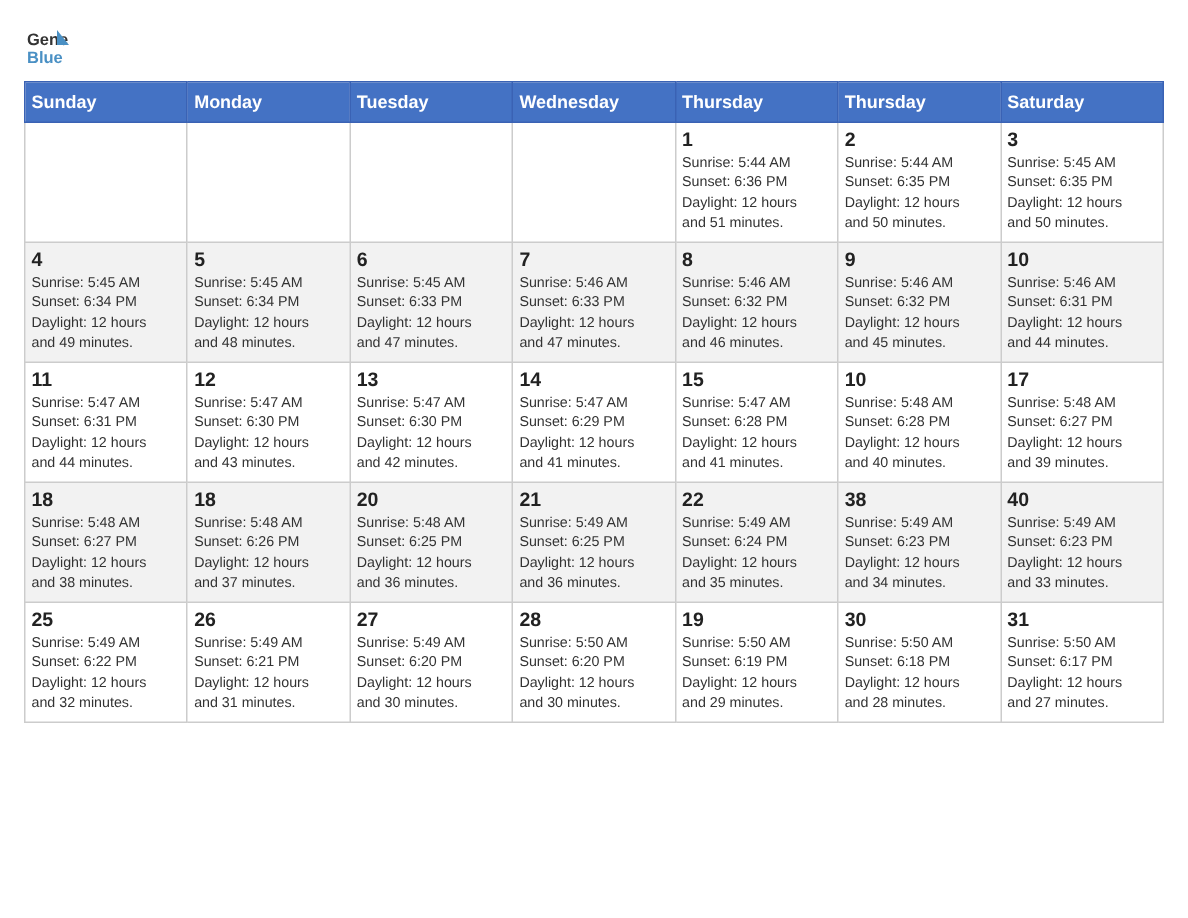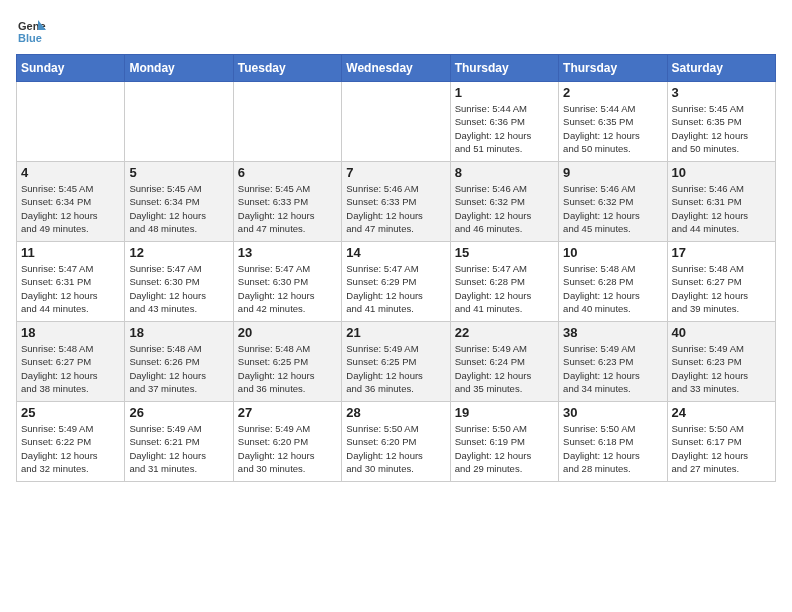--- a/index.html
+++ b/index.html
@@ -329,21 +329,21 @@
 and 29 minutes.</div>
         </td>
         <td>
           <div class="day-number">30</div>
           <div class="day-info" style="white-space: pre-line;">Sunrise: 5:50 AM
 Sunset: 6:18 PM
 Daylight: 12 hours
 and 28 minutes.</div>
         </td>
         <td>
-          <div class="day-number">24</div>
+          <div class="day-number">31</div>
           <div class="day-info" style="white-space: pre-line;">Sunrise: 5:50 AM
 Sunset: 6:17 PM
 Daylight: 12 hours
 and 27 minutes.</div>
         </td>
       </tr>
     </tbody>
 </table>
 
 </body></html>

